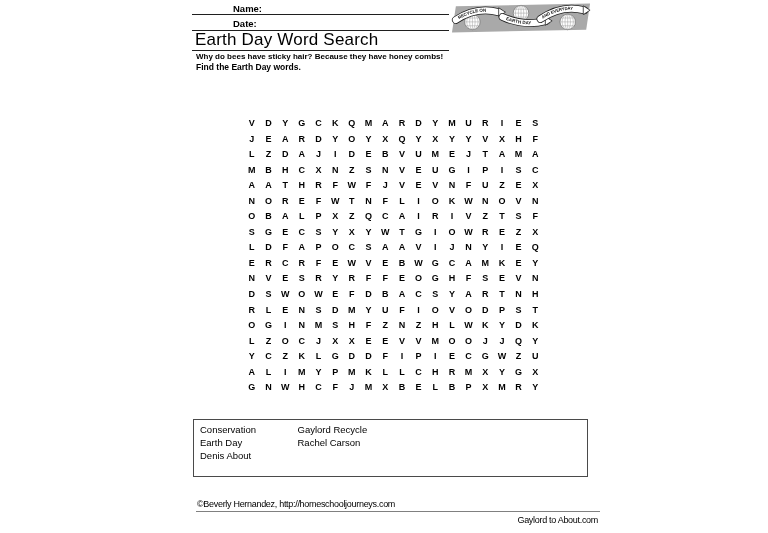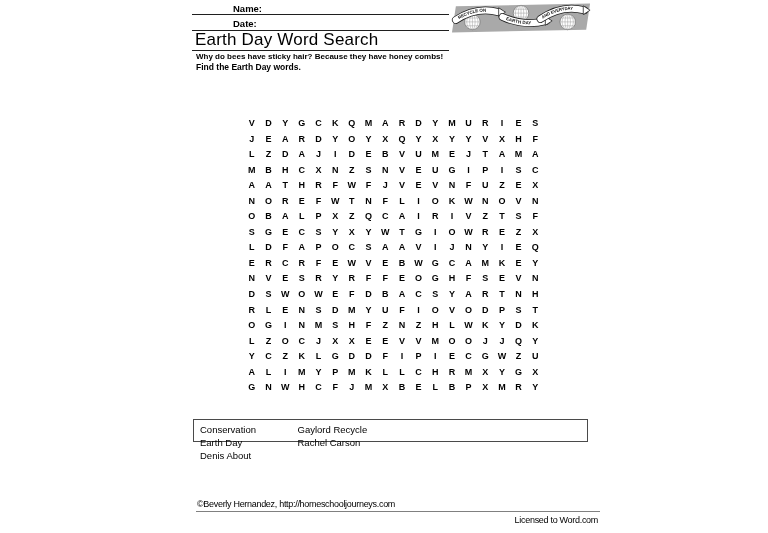--- a/index.html
+++ b/index.html
@@ -23,21 +23,21 @@
   
   .grid { left: 243.5px; top: 116px; }
   .grid-row { display: flex; height: 15.55px; }
   .grid-cell {
     width: 16.68px; height: 15.55px; line-height: 15.55px;
     text-align: center; font-size: 9px; font-weight: bold;
   }
 
   
   .word-box {
-    left: 193px; top: 419px; width: 395px; height: 23px;
+    left: 193px; top: 419px; width: 395px; height: 58px;
     border: 1.2px solid #4a4a4a; display: flex;
     padding: 2.5px 0 0 6px; font-size: 9.5px;
   }
   .word-col { width: 97.5px; }
   .word-item { line-height: 13px; white-space: nowrap; }
 
   
   .footer-rule { left: 196px; top: 511px; width: 404px; border-top: 1.8px solid #808080; height: 0; }
   .footer-credit { left: 197px; top: 499px; font-size: 9px; letter-spacing: -0.3px; white-space: nowrap; }
   .footer-license { left: 400px; top: 515px; width: 198px; text-align: right; font-size: 9px; letter-spacing: -0.3px; white-space: nowrap; }
@@ -492,13 +492,13 @@
       <div class="word-item">Denis About</div>
     </div>
     <div class="word-col">
       <div class="word-item">Gaylord Recycle</div>
       <div class="word-item">Rachel Carson</div>
     </div>
   </div>
 
 <div class="abs footer-rule"></div>
 <div class="abs footer-credit">©Beverly Hernandez, http://homeschooljourneys.com</div>
-<div class="abs footer-license">Licensed to Word.com</div>
+<div class="abs footer-license">Gaylord to About.com</div>
 
 </body></html>

